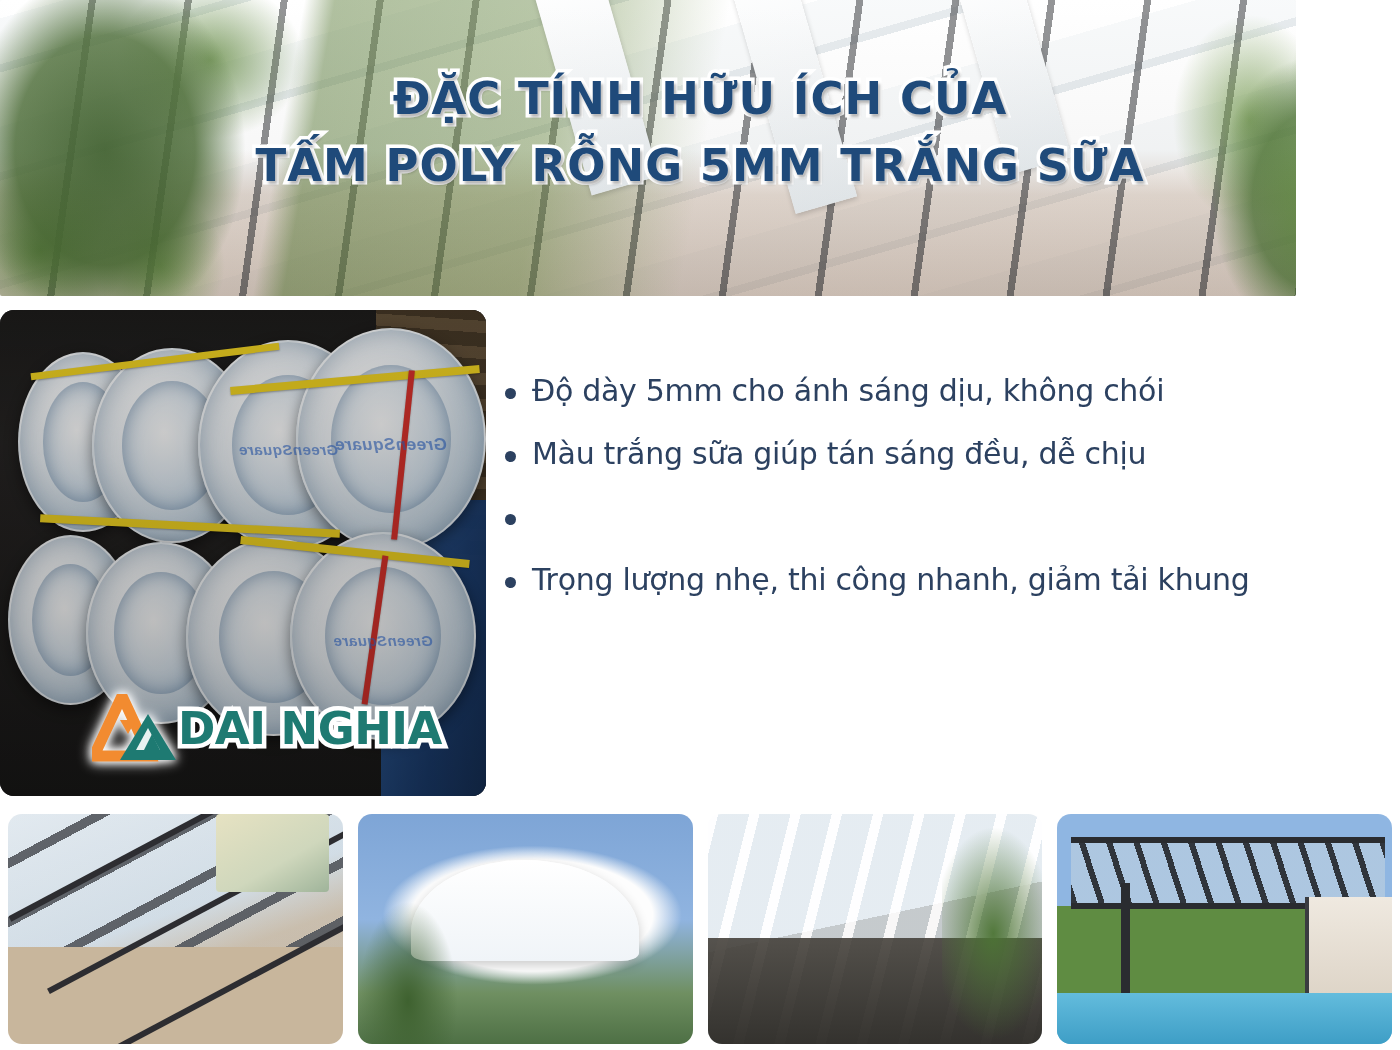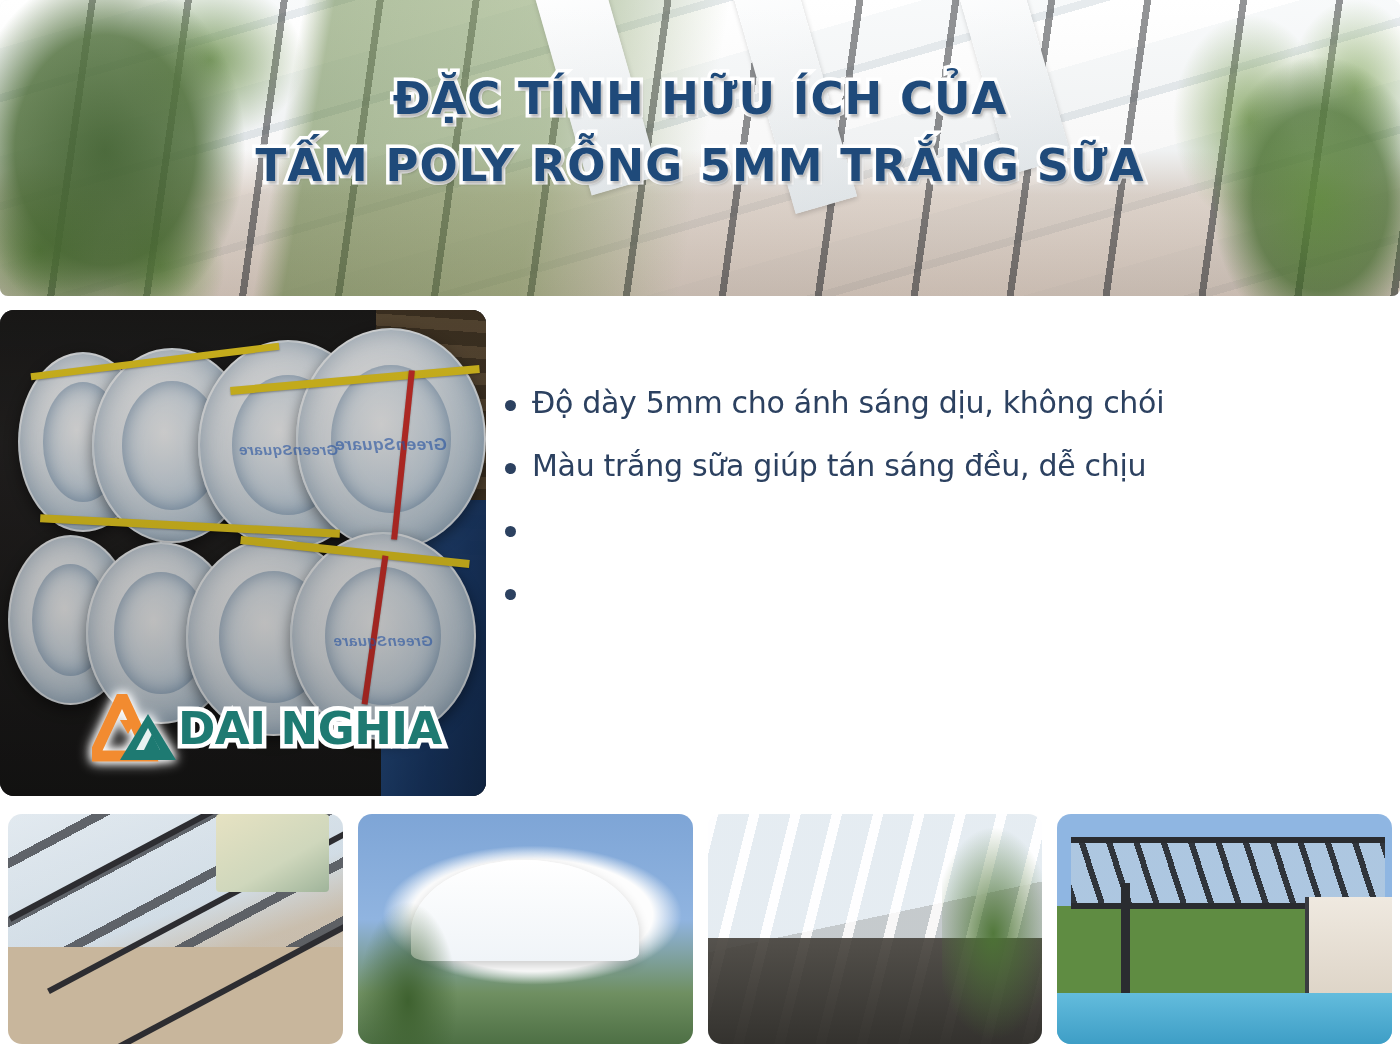--- a/index.html
+++ b/index.html
@@ -10,22 +10,22 @@
     background: #ffffff;
     font-family: "Liberation Sans", sans-serif;
     overflow: hidden;
     position: relative;
   }
 
   
   .header-banner {
     position: absolute;
     left: 0; top: 0;
-    width: 1400px; height: 296px;
-    border-radius: 8px;
+    width: 1296px; height: 296px;
+    border-radius: 2px;
     overflow: hidden;
   }
   .hb-photo {
     position: absolute; inset: 0;
     background:
       
       radial-gradient(ellipse 150px 200px at 1320px 200px, rgba(90,135,55,.92) 0%, rgba(70,110,45,.75) 45%, rgba(70,110,45,0) 72%),
       radial-gradient(ellipse 110px 150px at 1250px 120px, rgba(110,150,70,.8) 0%, rgba(110,150,70,0) 70%),
       radial-gradient(ellipse 95px 130px at 1355px 90px, rgba(120,160,80,.75) 0%, rgba(120,160,80,0) 70%),
       
@@ -137,21 +137,21 @@
     color: #1E7A72;
     letter-spacing: -0.5px;
     -webkit-text-stroke: 9px #ffffff;
     paint-order: stroke fill;
     line-height: 1;
   }
 
   
   .features {
     position: absolute;
-    left: 505px; top: 384px;
+    left: 505px; top: 372px;
     width: 885px;
   }
   .feature-row {
     display: flex;
     align-items: flex-start;
     gap: 16px;
     height: 63px;
   }
   .bullet-dot {
     width: 11px; height: 11px;
@@ -321,20 +321,21 @@
   </div>
   <div class="feature-row">
     <span class="bullet-dot"></span>
     <span class="feature-text">Màu trắng sữa giúp tán sáng đều, dễ chịu</span>
   </div>
   <div class="feature-row">
     <span class="bullet-dot"></span>
   </div>
   <div class="feature-row">
     <span class="bullet-dot"></span>
+    <span class="feature-text">Trọng lượng nhẹ, thi công nhanh, giảm tải khung</span>
   </div>
 </div>
 
 <div class="gallery">
   <div class="thumb t1" title="Mái che khung thép đen lợp tấm poly trắng sữa"></div>
   <div class="thumb t2" title="Mái vòm cong màu trắng lợp tấm poly"></div>
   <div class="thumb t3" title="Mái hiên sân vườn khung trắng lợp tấm poly"></div>
   <div class="thumb t4" title="Pergola khung đen lợp tấm poly cạnh hồ bơi">
     <div class="t4-post"></div>
     <div class="t4-house"></div>

